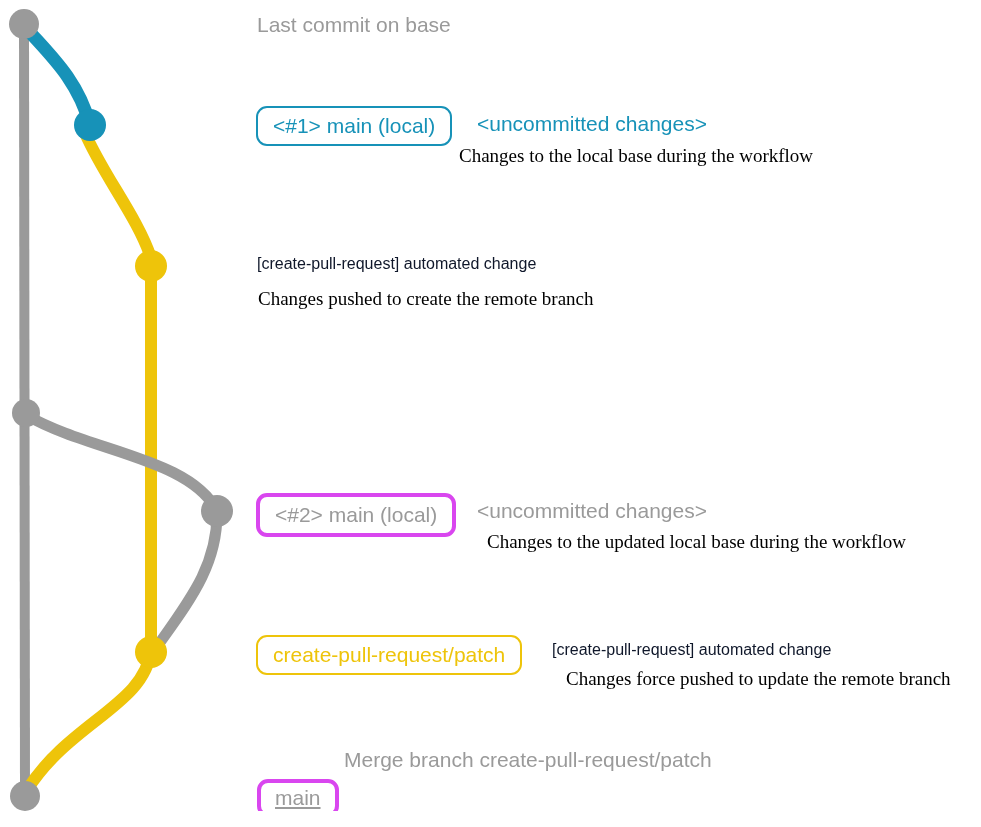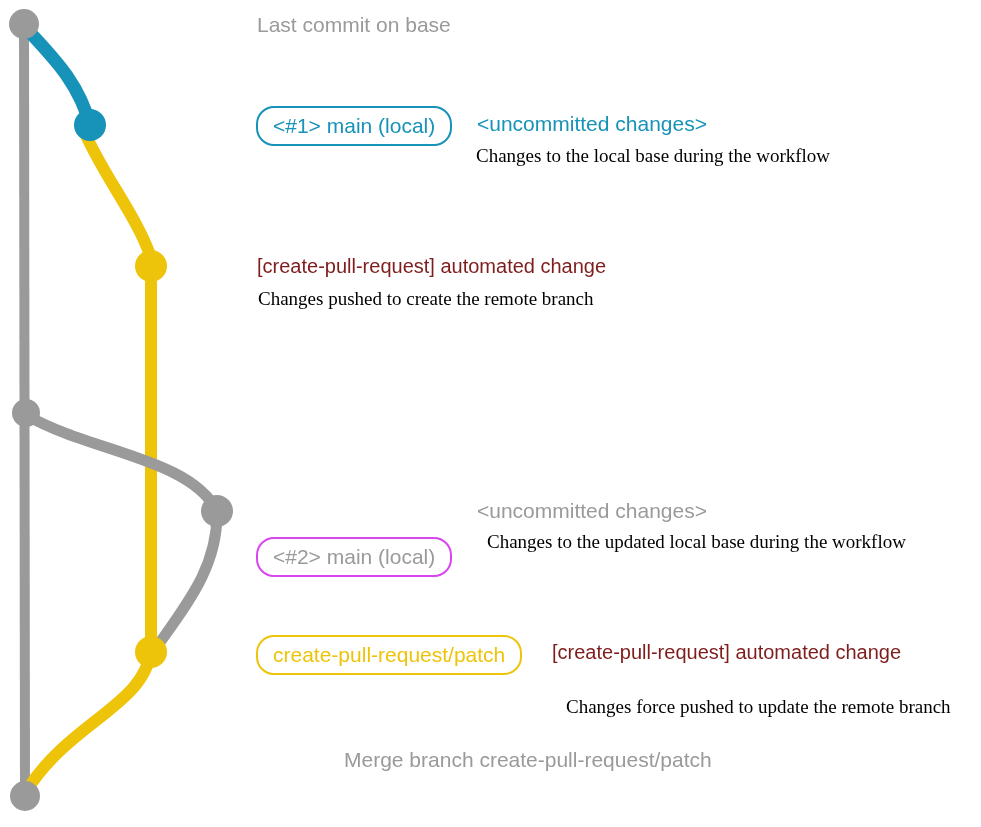--- a/index.html
+++ b/index.html
@@ -7,35 +7,35 @@
     position:relative;
     width:981px;height:811px;
     background:#ffffff;
     overflow:hidden;
     font-family:"Liberation Sans",sans-serif;
   }
   .graph-svg{position:absolute;left:0;top:0;}
   .abs{position:absolute;white-space:nowrap;}
   .h-gray{color:#9a9a9a;font-size:21px;}
   .h-teal{color:#1792b8;font-size:21px;}
-  .h-yellow{color:#7f1d1d;font-size:20px;}
+  .h-yellow{color:#0f172a;font-size:16px;}
   .desc{
     color:#000000;font-size:19px;
     font-family:"Liberation Serif",serif;
   }
   .badge{
     display:inline-flex;align-items:center;justify-content:center;
-    border-radius:18px;
+    border-radius:11px;
     padding:6px 15px;
     font-size:21px;
     background:#ffffff;
     box-sizing:border-box;
   }
   .badge-teal{border:2px solid #1792b8;color:#1792b8;}
-  .badge-gray{border:2px solid #d946ef;color:#9a9a9a;margin-top:44px;}
+  .badge-gray{border:4px solid #d946ef;color:#9a9a9a;}
   .badge-yellow{border:2px solid #eec40a;color:#eec40a;}
   .badge-main{padding:3px 14px;}
 </style>
 </head>
 <body>
 
 <div class="canvas">
 
   <svg class="graph-svg" width="250" height="827" viewBox="0 0 250 827">
 
@@ -55,30 +55,30 @@
     <circle cx="26" cy="413" r="14" fill="#9a9a9a"></circle>
     <circle cx="217" cy="511" r="16" fill="#9a9a9a"></circle>
     <circle cx="151" cy="652" r="16" fill="#eec40a"></circle>
     <circle cx="25" cy="796" r="15" fill="#9a9a9a"></circle>
   </svg>
 
   <div class="abs h-gray" style="left:257px;top:13px;">Last commit on base</div>
 
   <div class="abs badge badge-teal" style="left:256px;top:106px;">&lt;#1&gt; main (local)</div>
   <div class="abs h-teal" style="left:477px;top:112px;">&lt;uncommitted changes&gt;</div>
-  <div class="abs desc" style="left:476px;top:145px;">Changes to the local base during the workflow</div>
+  <div class="abs desc" style="left:459px;top:145px;">Changes to the local base during the workflow</div>
 
   <div class="abs h-yellow" style="left:257px;top:255px;">[create-pull-request] automated change</div>
   <div class="abs desc" style="left:258px;top:288px;">Changes pushed to create the remote branch</div>
 
 
   <div class="abs badge badge-gray" style="left:256px;top:493px;">&lt;#2&gt; main (local)</div>
   <div class="abs h-gray" style="left:477px;top:499px;">&lt;uncommitted changes&gt;</div>
   <div class="abs badge badge-yellow" style="left:256px;top:635px;">create-pull-request/patch</div>
 
   <div class="abs desc" style="left:487px;top:531px;">Changes to the updated local base during the workflow</div>
   <div class="abs h-yellow" style="left:552px;top:641px;">[create-pull-request] automated change</div>
-  <div class="abs desc" style="left:566px;top:696px;">Changes force pushed to update the remote branch</div>
+  <div class="abs desc" style="left:566px;top:668px;">Changes force pushed to update the remote branch</div>
 
-  <div class="abs badge badge-gray badge-main" style="left:257px;top:779px;">main</div>
+  <div class="abs badge badge-gray badge-main" style="left:257px;top:779px;text-decoration:underline;">main</div>
   <div class="abs h-gray" style="left:344px;top:748px;">Merge branch create-pull-request/patch</div>
 
 </div>
 
 </body></html>

